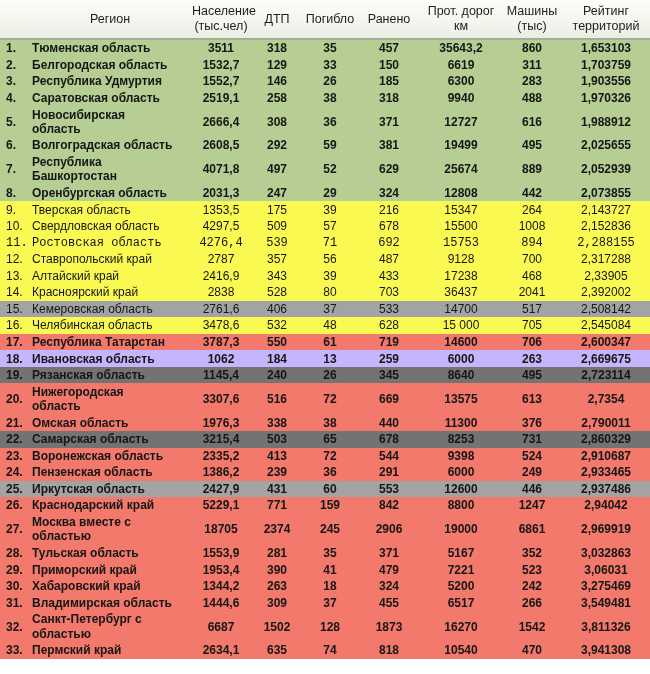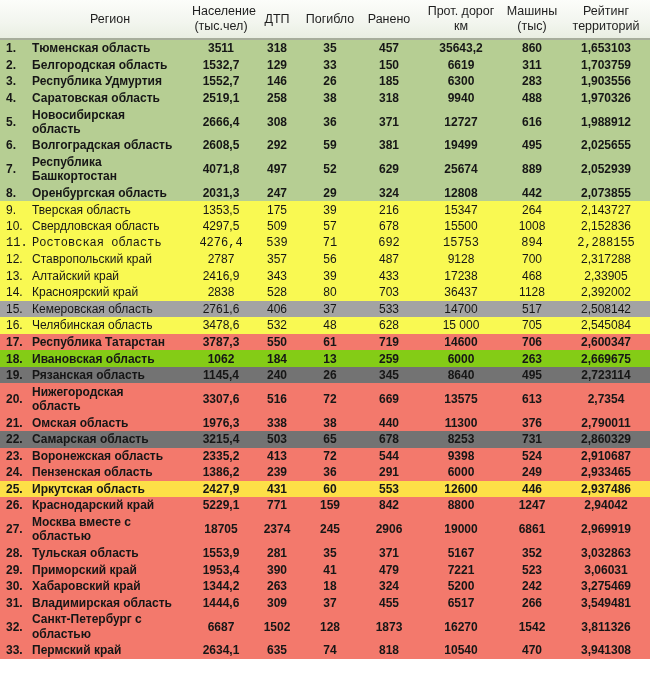--- a/index.html
+++ b/index.html
@@ -241,21 +241,21 @@
             <td>2,33905</td>
           </tr>
           <tr class="row-yellow" style="background-color: rgb(249, 249, 82);">
             <td class="cell-num">14.</td>
             <td class="cell-region">Красноярский край</td>
             <td>2838</td>
             <td>528</td>
             <td>80</td>
             <td>703</td>
             <td>36437</td>
-            <td>1128</td>
+            <td>2041</td>
             <td>2,392002</td>
           </tr>
           <tr class="row-yellow" style="background-color: #a3a3a3;">
             <td class="cell-num">15.</td>
             <td class="cell-region">Кемеровская область</td>
             <td>2761,6</td>
             <td>406</td>
             <td>37</td>
             <td>533</td>
             <td>14700</td>
@@ -277,21 +277,21 @@
             <td class="cell-num">17.</td>
             <td class="cell-region">Республика Татарстан</td>
             <td>3787,3</td>
             <td>550</td>
             <td>61</td>
             <td>719</td>
             <td>14600</td>
             <td>706</td>
             <td>2,600347</td>
           </tr>
-          <tr class="row-red" style="background-color: #84cc16;">
+          <tr class="row-red" style="background-color: #c4b5fd;">
             <td class="cell-num">18.</td>
             <td class="cell-region">Ивановская область</td>
             <td>1062</td>
             <td>184</td>
             <td>13</td>
             <td>259</td>
             <td>6000</td>
             <td>263</td>
             <td>2,669675</td>
           </tr>
@@ -355,21 +355,21 @@
             <td class="cell-num">24.</td>
             <td class="cell-region">Пензенская область</td>
             <td>1386,2</td>
             <td>239</td>
             <td>36</td>
             <td>291</td>
             <td>6000</td>
             <td>249</td>
             <td>2,933465</td>
           </tr>
-          <tr class="row-red" style="background-color: #fde047;">
+          <tr class="row-red" style="background-color: #a3a3a3;">
             <td class="cell-num">25.</td>
             <td class="cell-region">Иркутская область</td>
             <td>2427,9</td>
             <td>431</td>
             <td>60</td>
             <td>553</td>
             <td>12600</td>
             <td>446</td>
             <td>2,937486</td>
           </tr>

